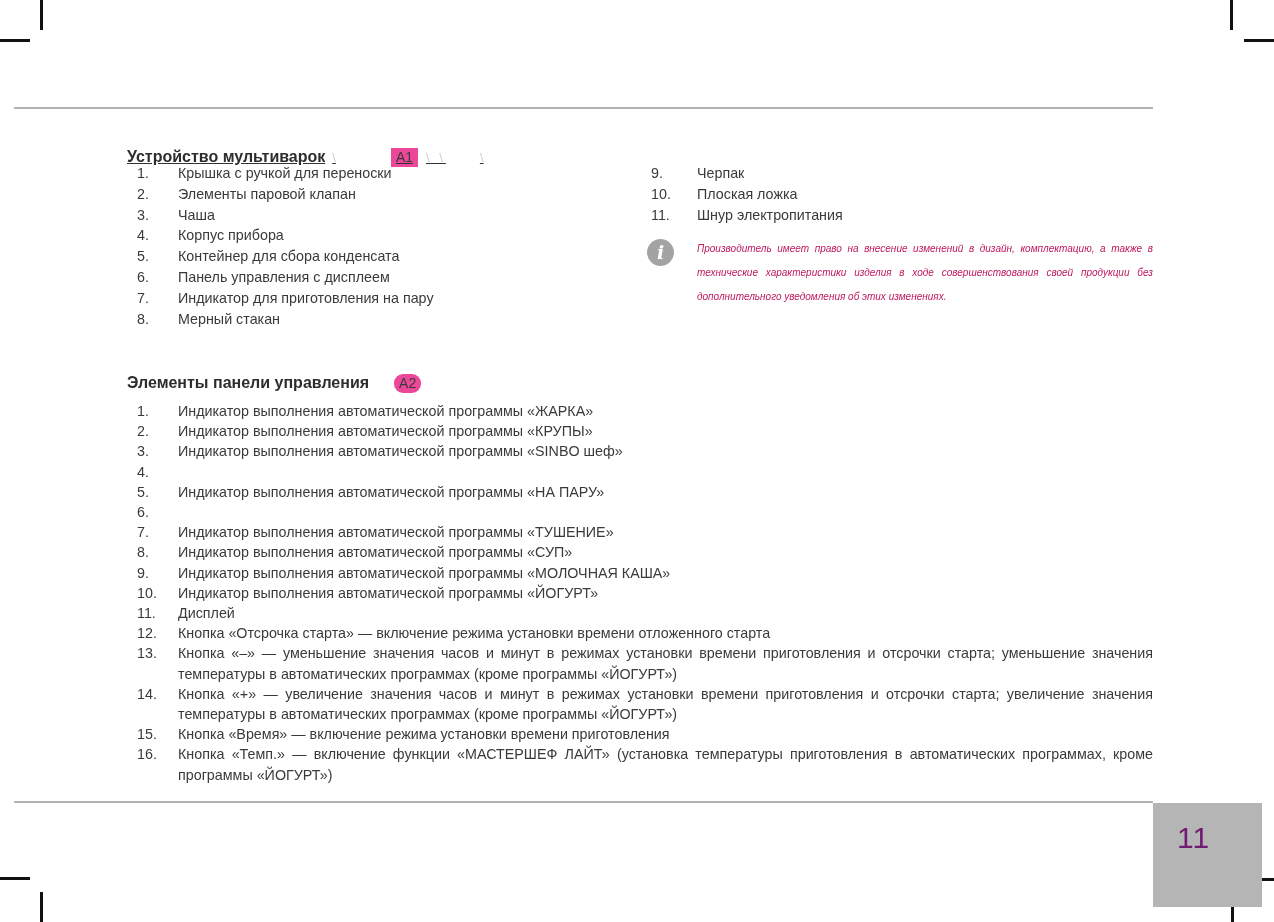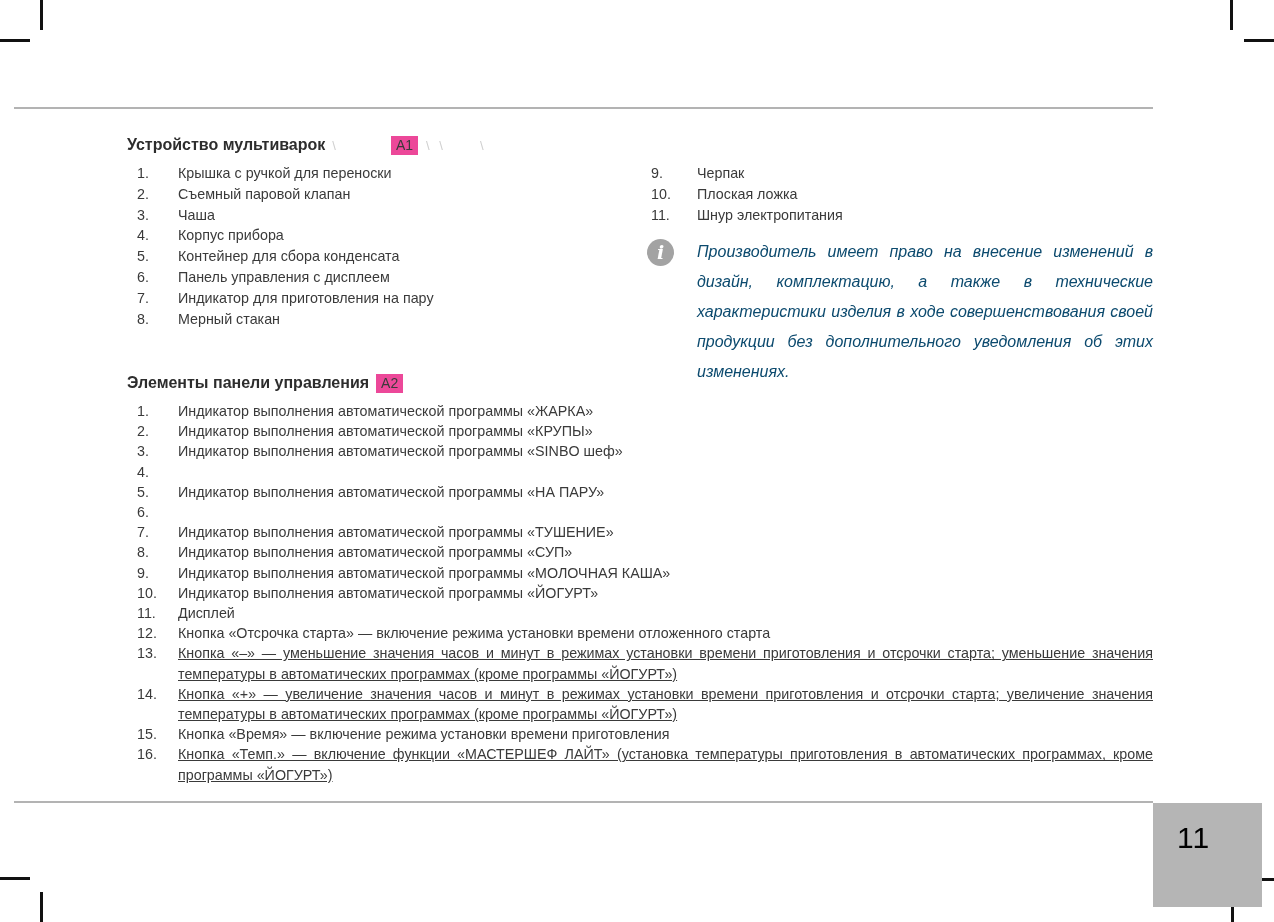--- a/index.html
+++ b/index.html
@@ -10,53 +10,53 @@
   
   .crop{position:absolute;background:#111111;}
   .crop.v{width:3px;height:30px;}
   .crop.h{width:30px;height:3px;}
   
   .rule{position:absolute;left:14px;width:1139px;height:2px;background:#b3b3b3;}
   .rule.top{top:107px;}
   .rule.bottom{top:801px;}
   
   .pagebox{position:absolute;left:1153px;top:803px;width:109px;height:104px;background:#b5b5b5;}
-  .pagebox .pgnum{position:absolute;left:24px;top:18px;font-size:30px;color:#000000;letter-spacing:1px;}
+  .pagebox .pgnum{position:absolute;left:24px;top:18px;font-size:30px;color:#701a75;letter-spacing:1px;}
   
   .headrow{position:absolute;left:127px;display:flex;align-items:baseline;white-space:nowrap;}
   .headrow .h{font-size:16px;font-weight:bold;color:#2d2d2d;}
   .badge{display:inline-block;background:#ec4899;color:#3a3a3a;font-size:14px;padding:1px 5px 2px 5px;line-height:16px;}
   .stray{font-size:13px;color:#cfcfcf;}
-  #sec1-head{top:136px;}
+  #sec1-head{top:148px;text-decoration:underline;}
   #sec2-head{top:374px;}
   #sec1-head .stray.m1{margin-left:7px;}
   #sec1-head .badge{margin-left:55px;}
   #sec1-head .stray.m2{margin-left:8px;letter-spacing:3px;}
   #sec1-head .stray.m3{margin-left:34px;}
-  #sec2-head .badge{margin-left:7px;}
+  #sec2-head .badge{margin-left:25px;border-radius:9px;}
   
   .cols{position:absolute;left:127px;top:163px;width:1026px;display:flex;align-items:flex-start;}
   .col-left{width:520px;flex:none;}
   .col-right{flex:1;min-width:0;}
   .li{display:flex;font-size:14.3px;line-height:20.8px;color:#3a3a3a;}
   .li .num{flex:none;width:41px;padding-left:10px;box-sizing:content-box;}
   .col-right .li .num{width:46px;padding-left:4px;}
   .list2{position:absolute;left:127px;top:401px;width:1026px;}
   .list2 .li{line-height:20.2px;}
   .list2 .li .txt{min-width:0;}
-  .list2 .li.wrap .txt{text-align:justify;text-decoration:underline;}
+  .list2 .li.wrap .txt{text-align:justify;}
   
   .note{display:flex;margin-top:12px;}
   .note-icon{
     flex:none;width:27px;height:27px;margin-top:2px;margin-right:23px;border-radius:50%;
     background:#a3a3a3;color:#ffffff;text-align:center;line-height:26px;
     font-family:"DejaVu Serif",serif;font-style:italic;font-weight:bold;font-size:19px;
   }
   .note-text{
-    font-size:16px;line-height:30px;font-style:italic;text-align:justify;color:#0c4a6e;
+    font-size:10px;line-height:24px;font-style:italic;text-align:justify;color:#be185d;
   }
 </style>
 </head>
 <body>
 
 <div class="page">
 
   <div class="crop v" style="left:40px;top:0;"></div>
   <div class="crop h" style="left:0;top:39px;"></div>
   <div class="crop v" style="left:1230px;top:0;"></div>
@@ -82,21 +82,21 @@
   </div>
 
   <div class="cols">
     <div class="col-left">
       <div class="li">
           <span class="num">1.</span>
           <span class="txt">Крышка с ручкой для переноски</span>
         </div>
       <div class="li">
           <span class="num">2.</span>
-          <span class="txt">Съемный паровой клапан</span>
+          <span class="txt">Элементы паровой клапан</span>
         </div>
       <div class="li">
           <span class="num">3.</span>
           <span class="txt">Чаша</span>
         </div>
       <div class="li">
           <span class="num">4.</span>
           <span class="txt">Корпус прибора</span>
         </div>
       <div class="li">

